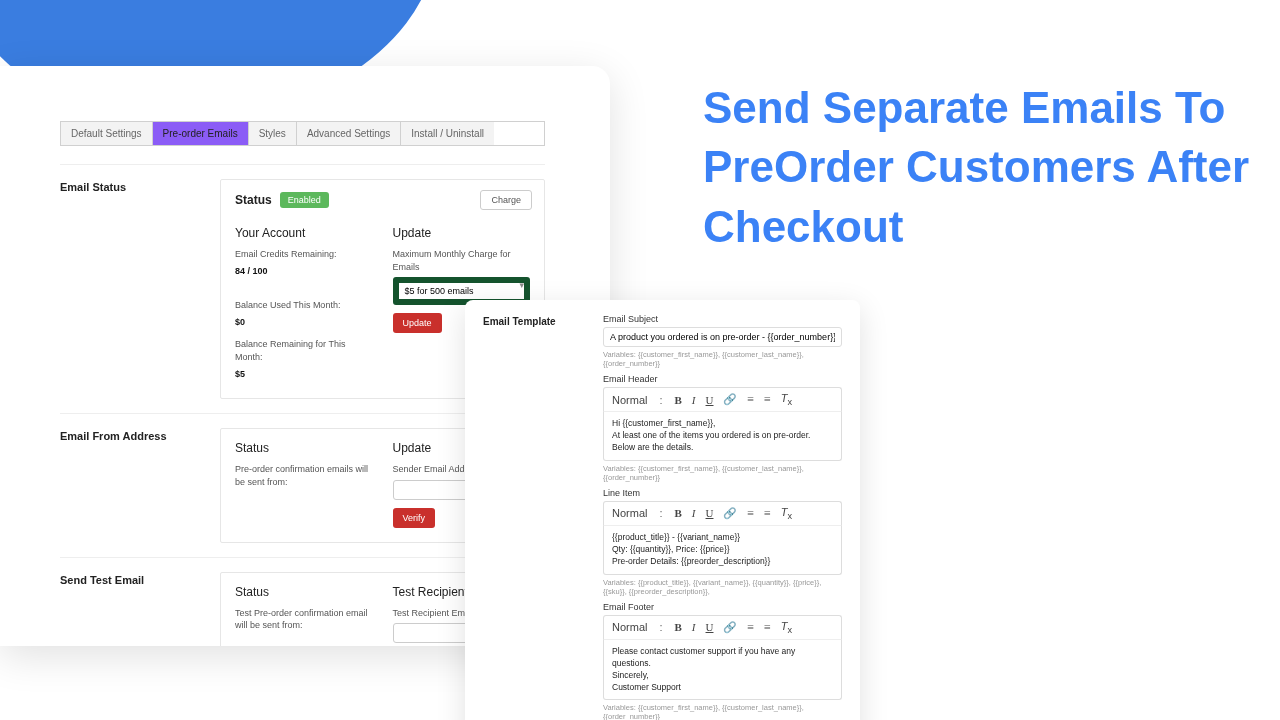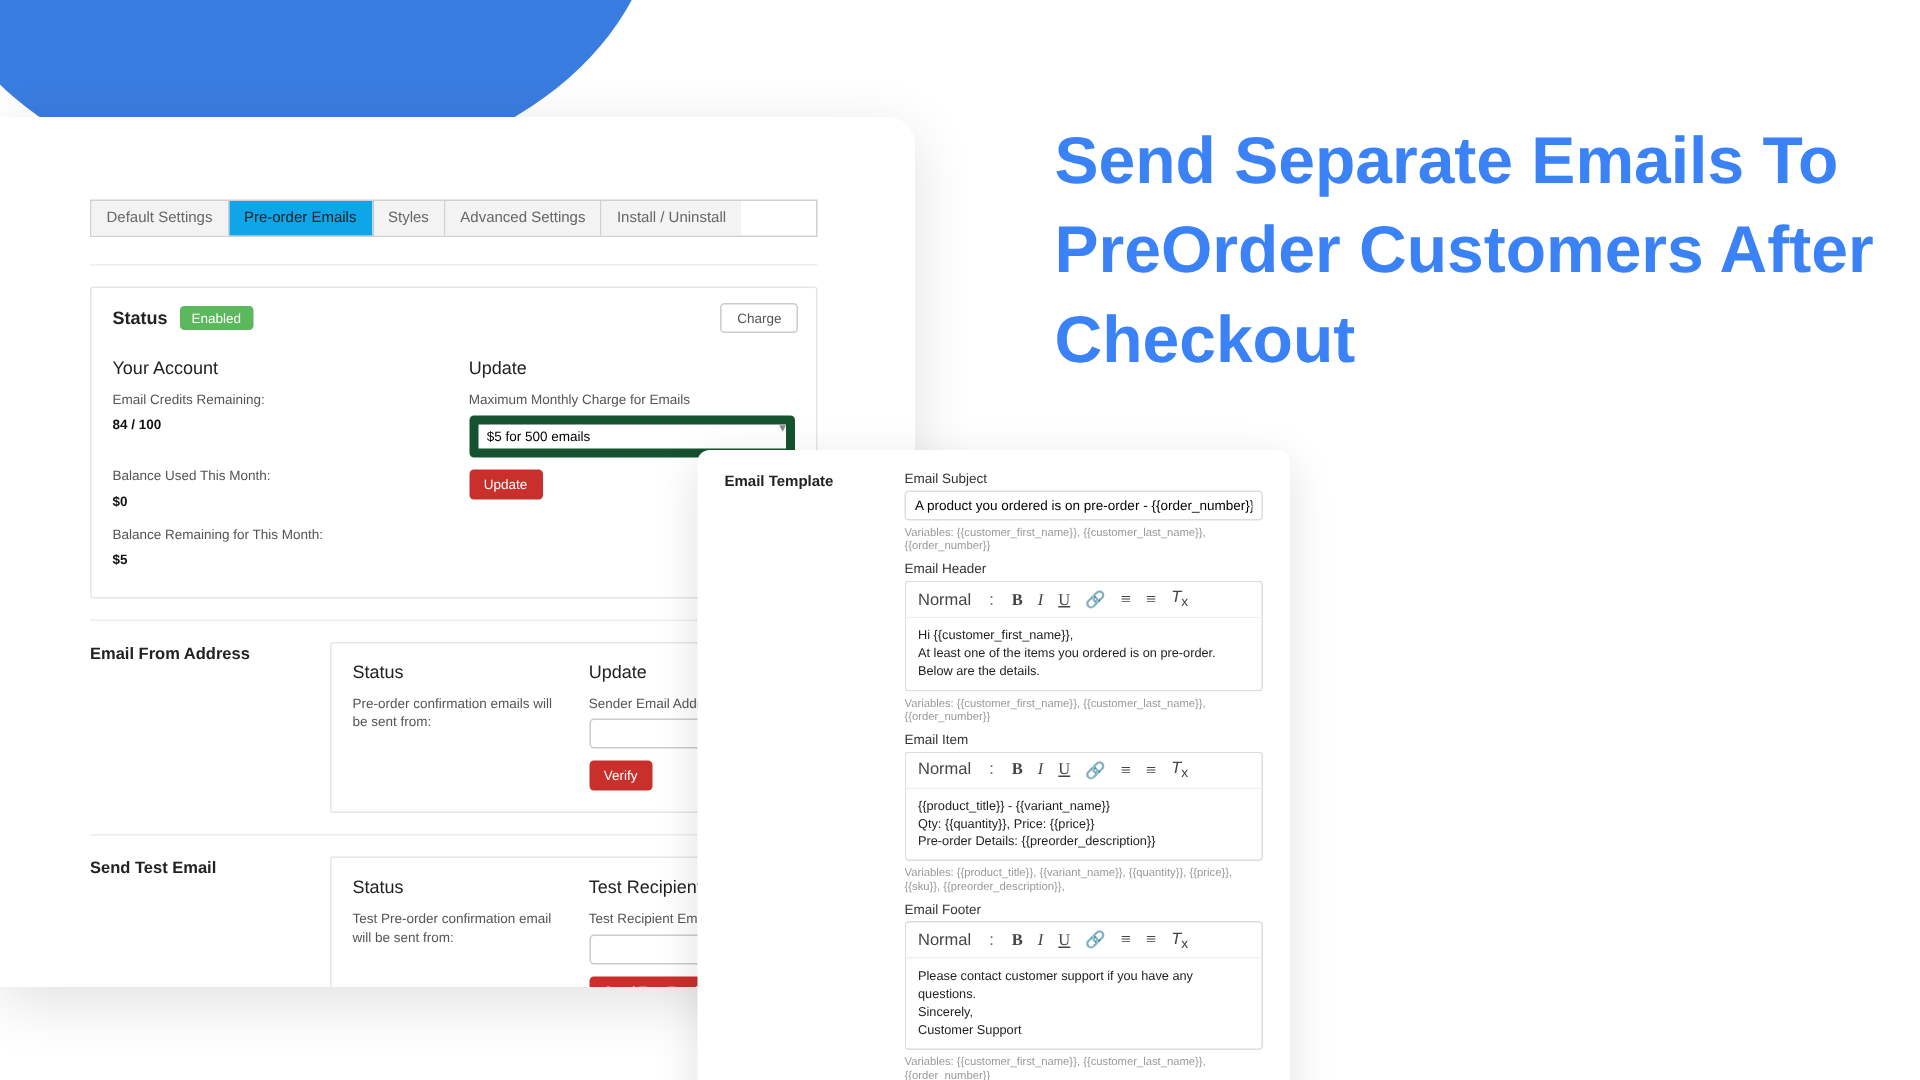--- a/index.html
+++ b/index.html
@@ -24,21 +24,21 @@
     font-size: 44px;
     font-weight: 700;
     line-height: 1.35;
     color: #3b82f6;
     z-index: 5;
   }
 
   
   .panel-main {
     position: absolute;
-    top: 78px; left: 0;
+    top: 66px; left: 0;
     width: 610px; height: 580px;
     background: #fff;
     border-radius: 0 18px 18px 0;
     box-shadow: 0 10px 40px rgba(0,0,0,0.12);
     z-index: 2;
     overflow: hidden;
   }
   .panel-inner {
     padding: 55px 45px 0 60px;
   }
@@ -53,21 +53,21 @@
     margin-bottom: 18px;
     width: 485px;
   }
   .tabs .tab {
     padding: 6px 10px;
     border-right: 1px solid #d0d0d0;
     cursor: pointer;
     background: #f3f3f3;
   }
   .tabs .tab:last-child { border-right: none; }
-  .tabs .tab.active { background: #0ea5e9; color: #222; position: relative; }
+  .tabs .tab.active { background: #8b5cf6; color: #222; position: relative; }
 
   
   .section {
     display: flex;
     border-top: 1px solid #eee;
     padding: 14px 0 14px 0;
     font-size: 10px;
     width: 485px;
   }
   .section:first-of-type { border-top: none; }
@@ -175,20 +175,21 @@
 
     <div class="tabs">
       <div class="tab">Default Settings</div>
       <div class="tab active">Pre-order Emails</div>
       <div class="tab">Styles</div>
       <div class="tab">Advanced Settings</div>
       <div class="tab">Install / Uninstall</div>
     </div>
 
     <div class="section">
+      <div class="sec-label">Email Status</div>
       <div class="sec-body">
         <button class="btn-outline">Charge</button>
         <div class="status-row">
           <span class="status-label">Status</span>
           <span class="badge-enabled">Enabled</span>
         </div>
         <div class="cols" style="margin-top:18px;">
           <div class="col">
             <div class="h">Your Account</div>
             <div class="small">Email Credits Remaining:</div>
@@ -269,21 +270,21 @@
         <span class="tb list">≡</span>
         <span class="tb list">≡</span>
         <span class="tb"><i>T</i><sub>x</sub></span>
       </div>
       <div class="editor">
         <div>Hi {{customer_first_name}},</div>
         <div>At least one of the items you ordered is on pre-order. Below are the details.</div>
       </div>
       <div class="vars2">Variables: {{customer_first_name}}, {{customer_last_name}}, {{order_number}}</div>
 
-      <div class="field-label">Email Item</div>
+      <div class="field-label">Line Item</div>
       <div class="toolbar">
         <span>Normal</span>
         <span class="sep">:</span>
         <span class="tb b">B</span>
         <span class="tb i">I</span>
         <span class="tb u">U</span>
         <span class="tb lnk">🔗</span>
         <span class="tb list">≡</span>
         <span class="tb list">≡</span>
         <span class="tb"><i>T</i><sub>x</sub></span>

